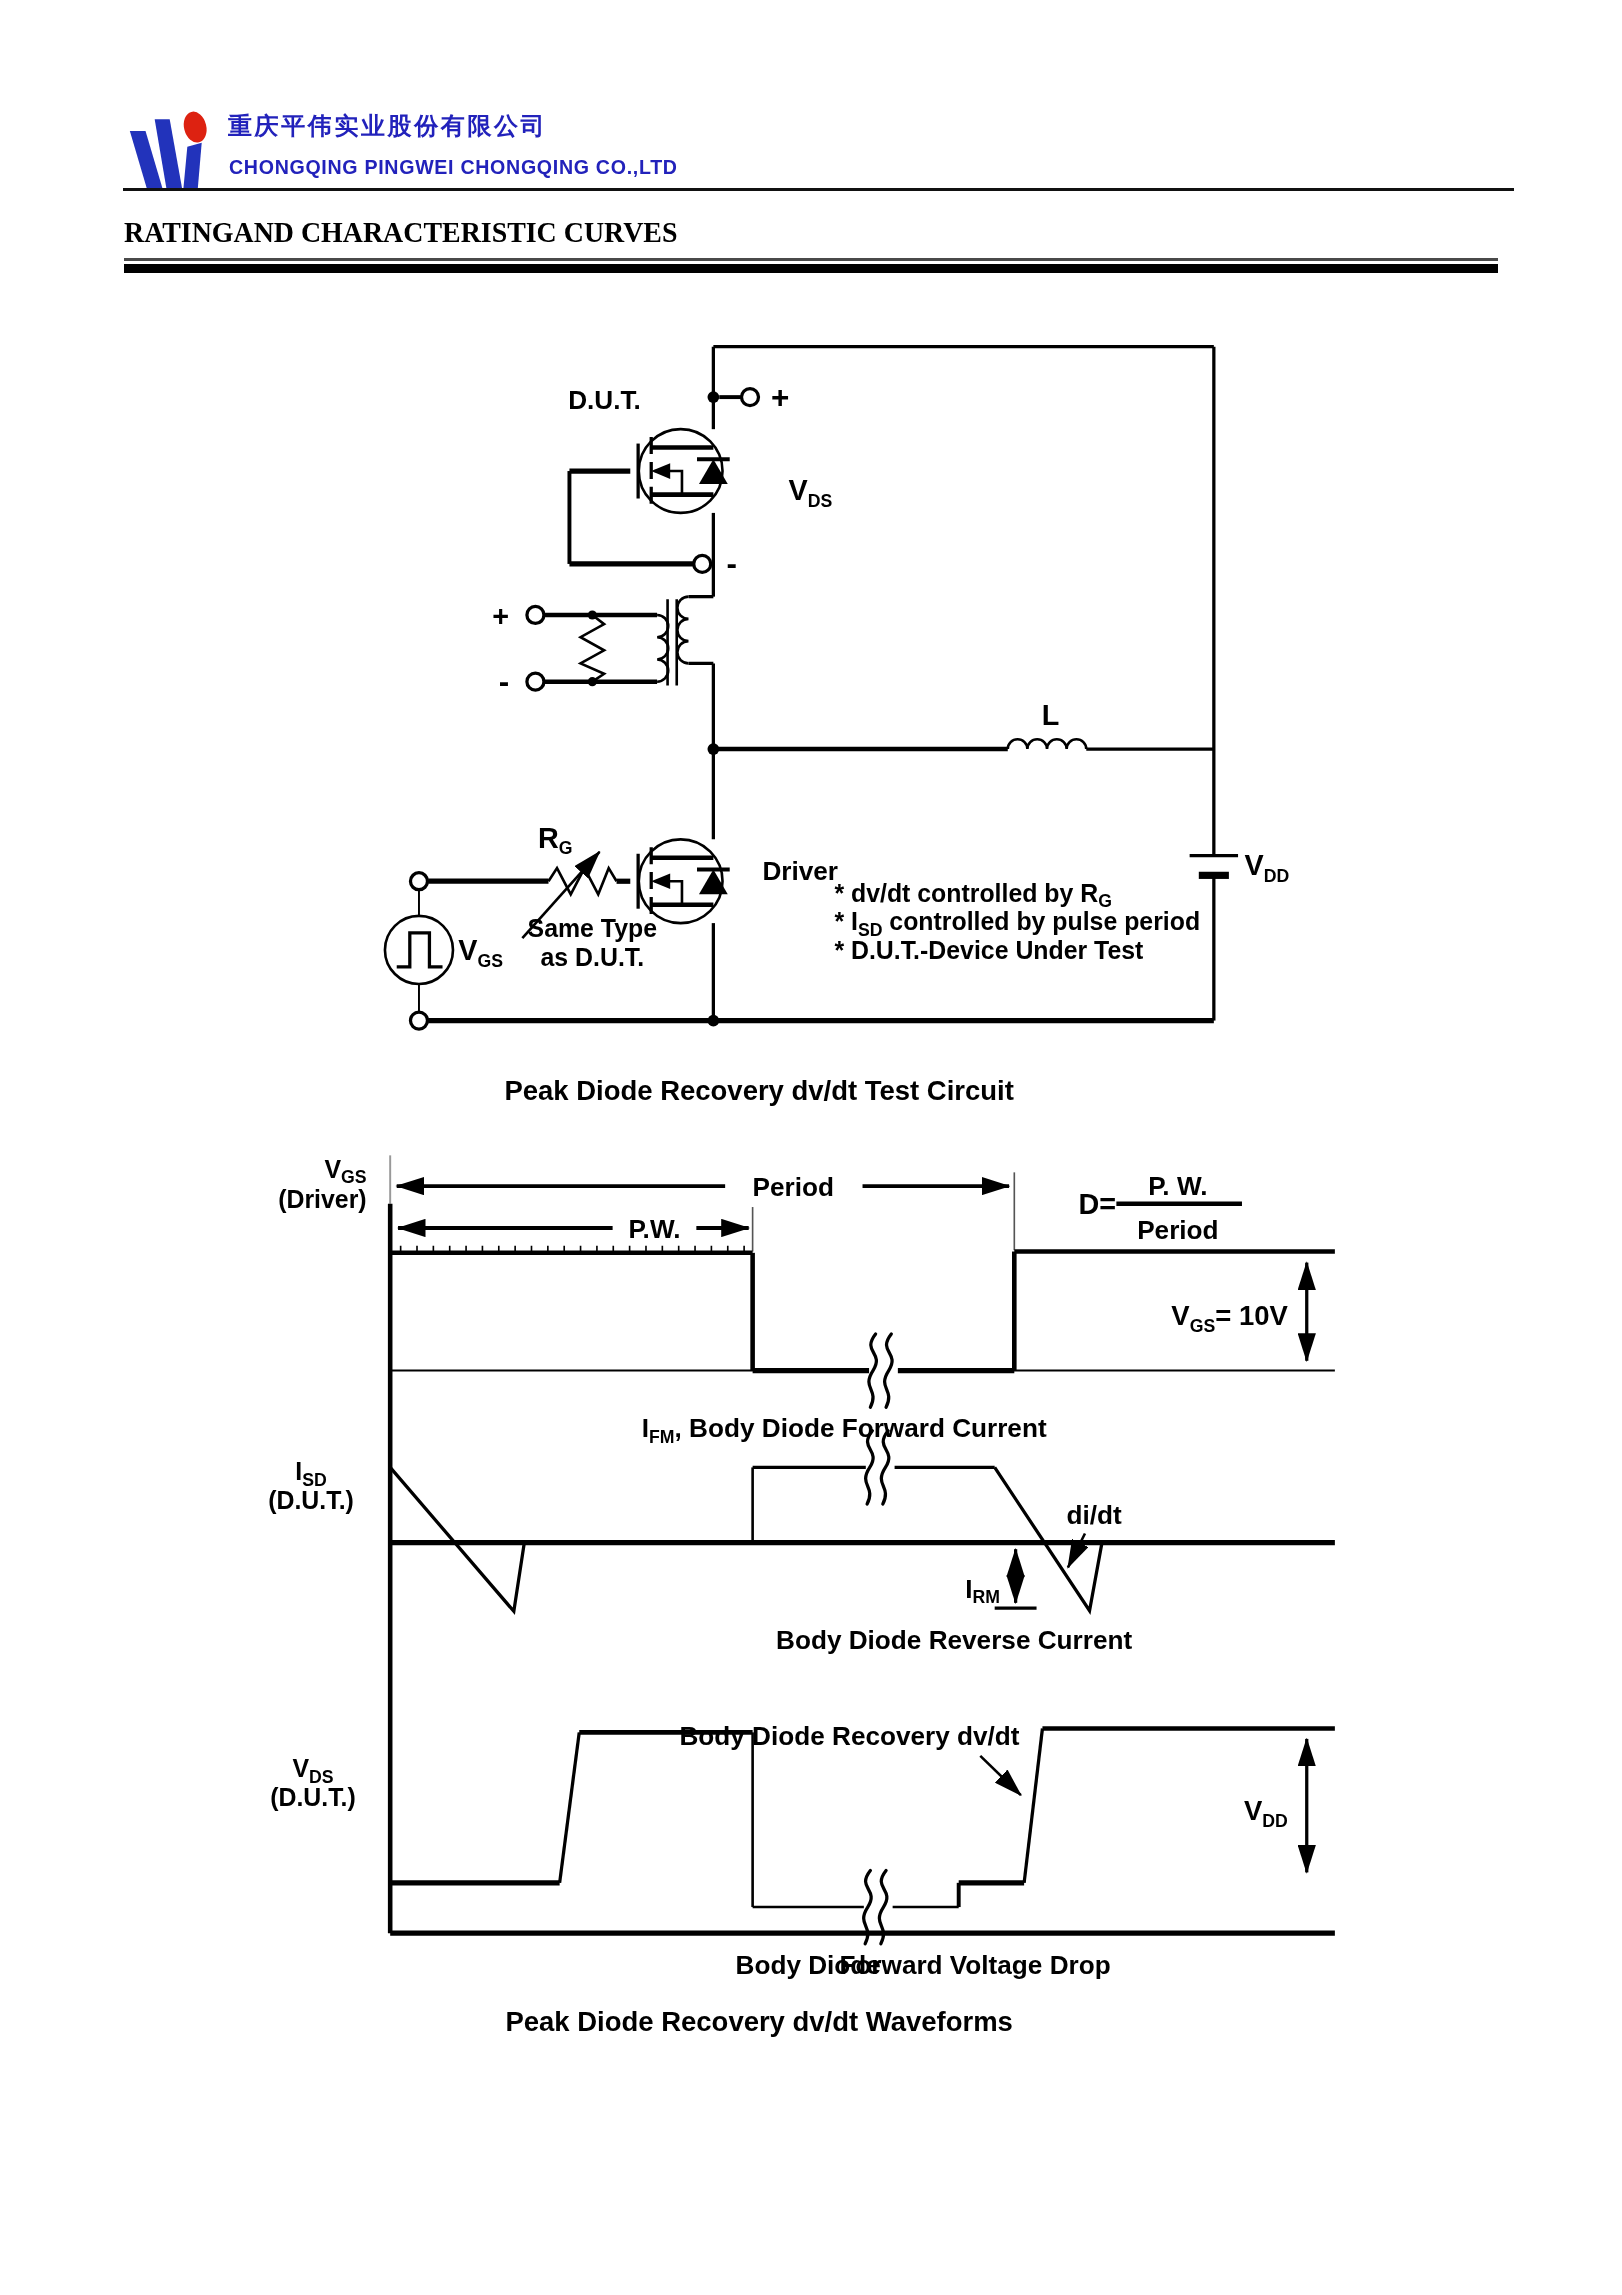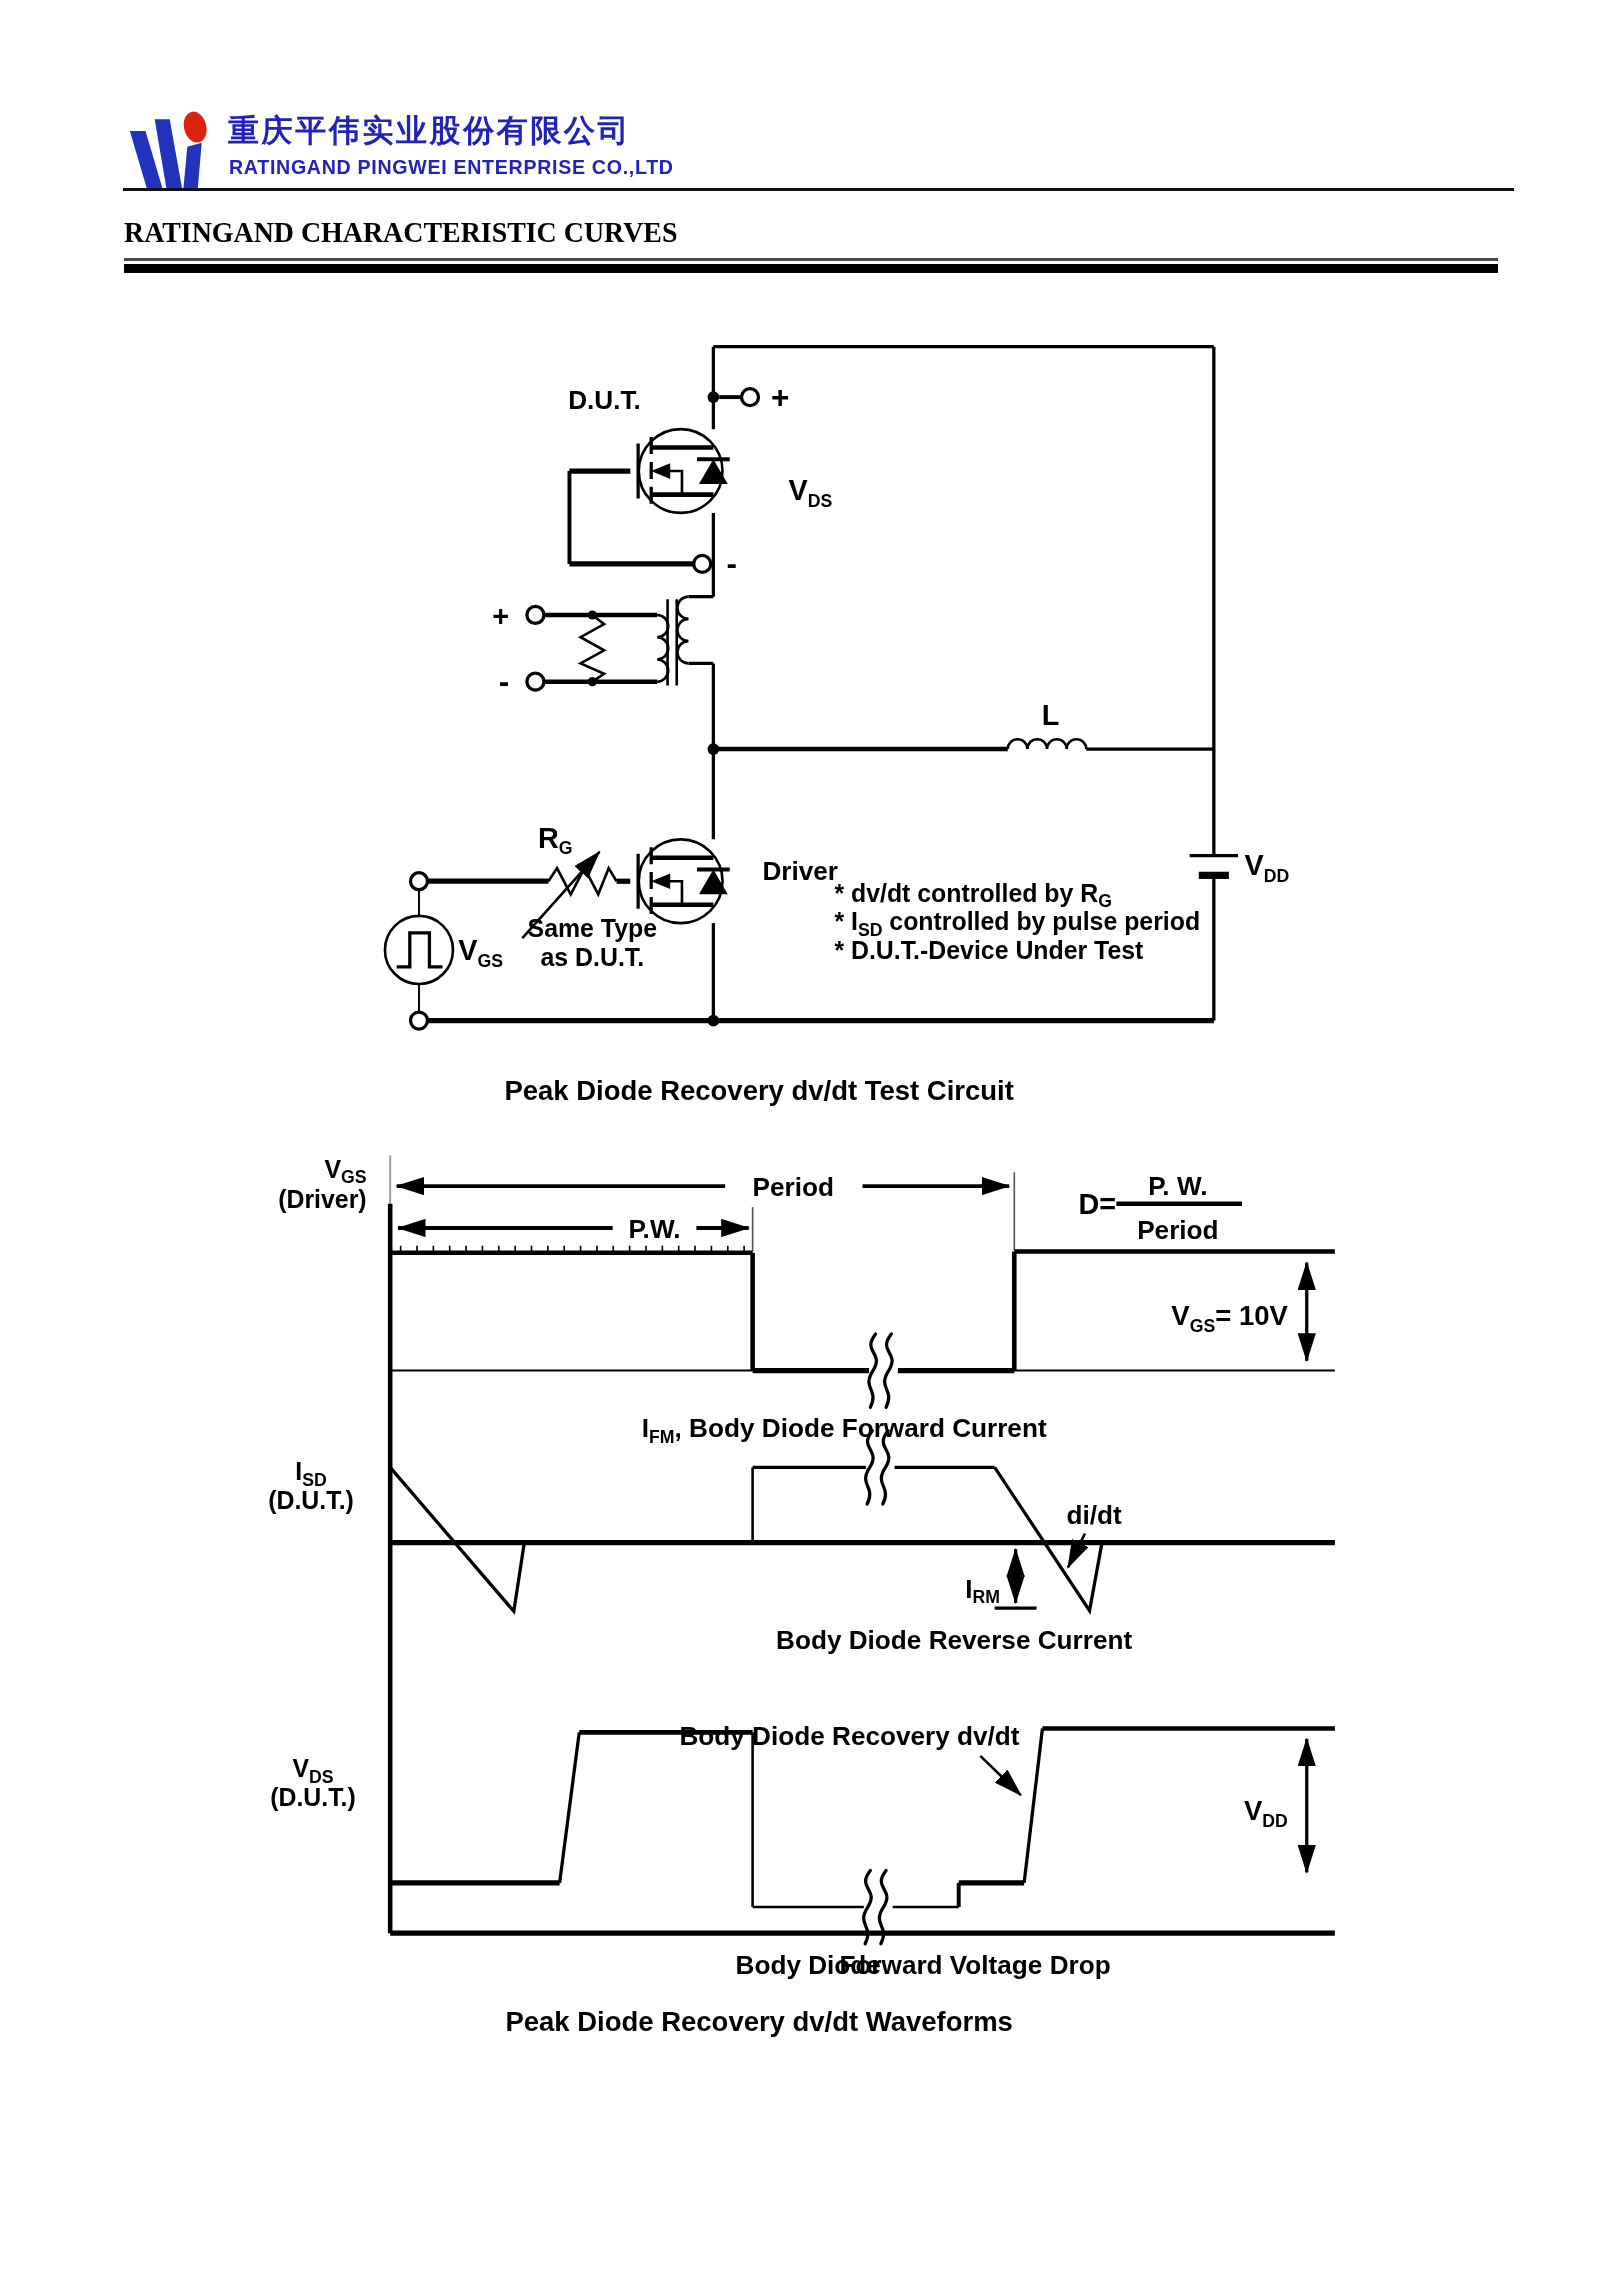--- a/index.html
+++ b/index.html
@@ -1,20 +1,20 @@
 <!DOCTYPE html>
 <html style="font-size:10.5px"><head>
 <meta charset="utf-8">
 <style>
   html,body{margin:0;padding:0;background:#e8e8e8;}
   .page{position:relative;width:1623px;height:2295px;background:#ffffff;margin:0 auto;overflow:hidden;
         font-family:"Liberation Sans",sans-serif;}
   
   .logo{position:absolute;left:122px;top:106px;width:98px;height:84px;}
-  .co-cn{position:absolute;left:228px;top:110px;font-size:31px;font-weight:bold;color:#2222bb;
+  .co-cn{position:absolute;left:228px;top:110px;font-size:24px;font-weight:bold;color:#2222bb;
          letter-spacing:2.6px;font-family:"DejaVu Sans",sans-serif;}
   .co-en{position:absolute;left:229px;top:156px;font-size:19.6px;font-weight:bold;color:#2222bb;
          letter-spacing:0.7px;font-family:"Liberation Sans",sans-serif;}
   .hdr-rule{position:absolute;left:123px;top:188px;width:1391px;height:2.6px;background:#111;}
   .sec-title{position:absolute;left:124px;top:215px;font-family:"Liberation Serif",serif;
              font-weight:bold;font-size:30px;color:#000;transform:scaleX(.93);transform-origin:left center;
              white-space:nowrap;}
   .rule-thin{position:absolute;left:124px;top:258px;width:1374px;height:3.3px;background:#4a4a4a;}
   .rule-thick{position:absolute;left:124px;top:264px;width:1374px;height:9.2px;background:#000;}
   
@@ -29,21 +29,21 @@
 
 <div class="page">
 
   <svg class="logo" viewBox="0 0 150 128">
     <polygon points="12,38 36,38 62,126 38,126" fill="#2233bb"></polygon>
     <polygon points="50,20 73,20 92,126 68,126" fill="#2233bb"></polygon>
     <polygon points="100,62 122,56 116,126 94,126" fill="#2233bb"></polygon>
     <ellipse cx="112" cy="32" rx="17" ry="24" transform="rotate(-14 112 32)" fill="#dd2211"></ellipse>
   </svg>
   <div class="co-cn">重庆平伟实业股份有限公司</div>
-  <div class="co-en">RATINGAND PINGWEI ENTERPRISE CO.,LTD</div>
+  <div class="co-en">CHONGQING PINGWEI CHONGQING CO.,LTD</div>
   <div class="hdr-rule"></div>
 
   <div class="sec-title">RATINGAND CHARACTERISTIC CURVES</div>
   <div class="rule-thin"></div>
   <div class="rule-thick"></div>
 
   <svg width="1623" height="2295" viewBox="0 0 2480 3508" style="position:absolute;left:0;top:0;">
     <defs>
       <marker id="ar" viewBox="0 0 44 28" markerWidth="44" markerHeight="28" refX="42" refY="14" orient="auto-start-reverse" markerUnits="userSpaceOnUse">
         <path d="M0,0 L44,14 L0,28 z" fill="#000"></path>

